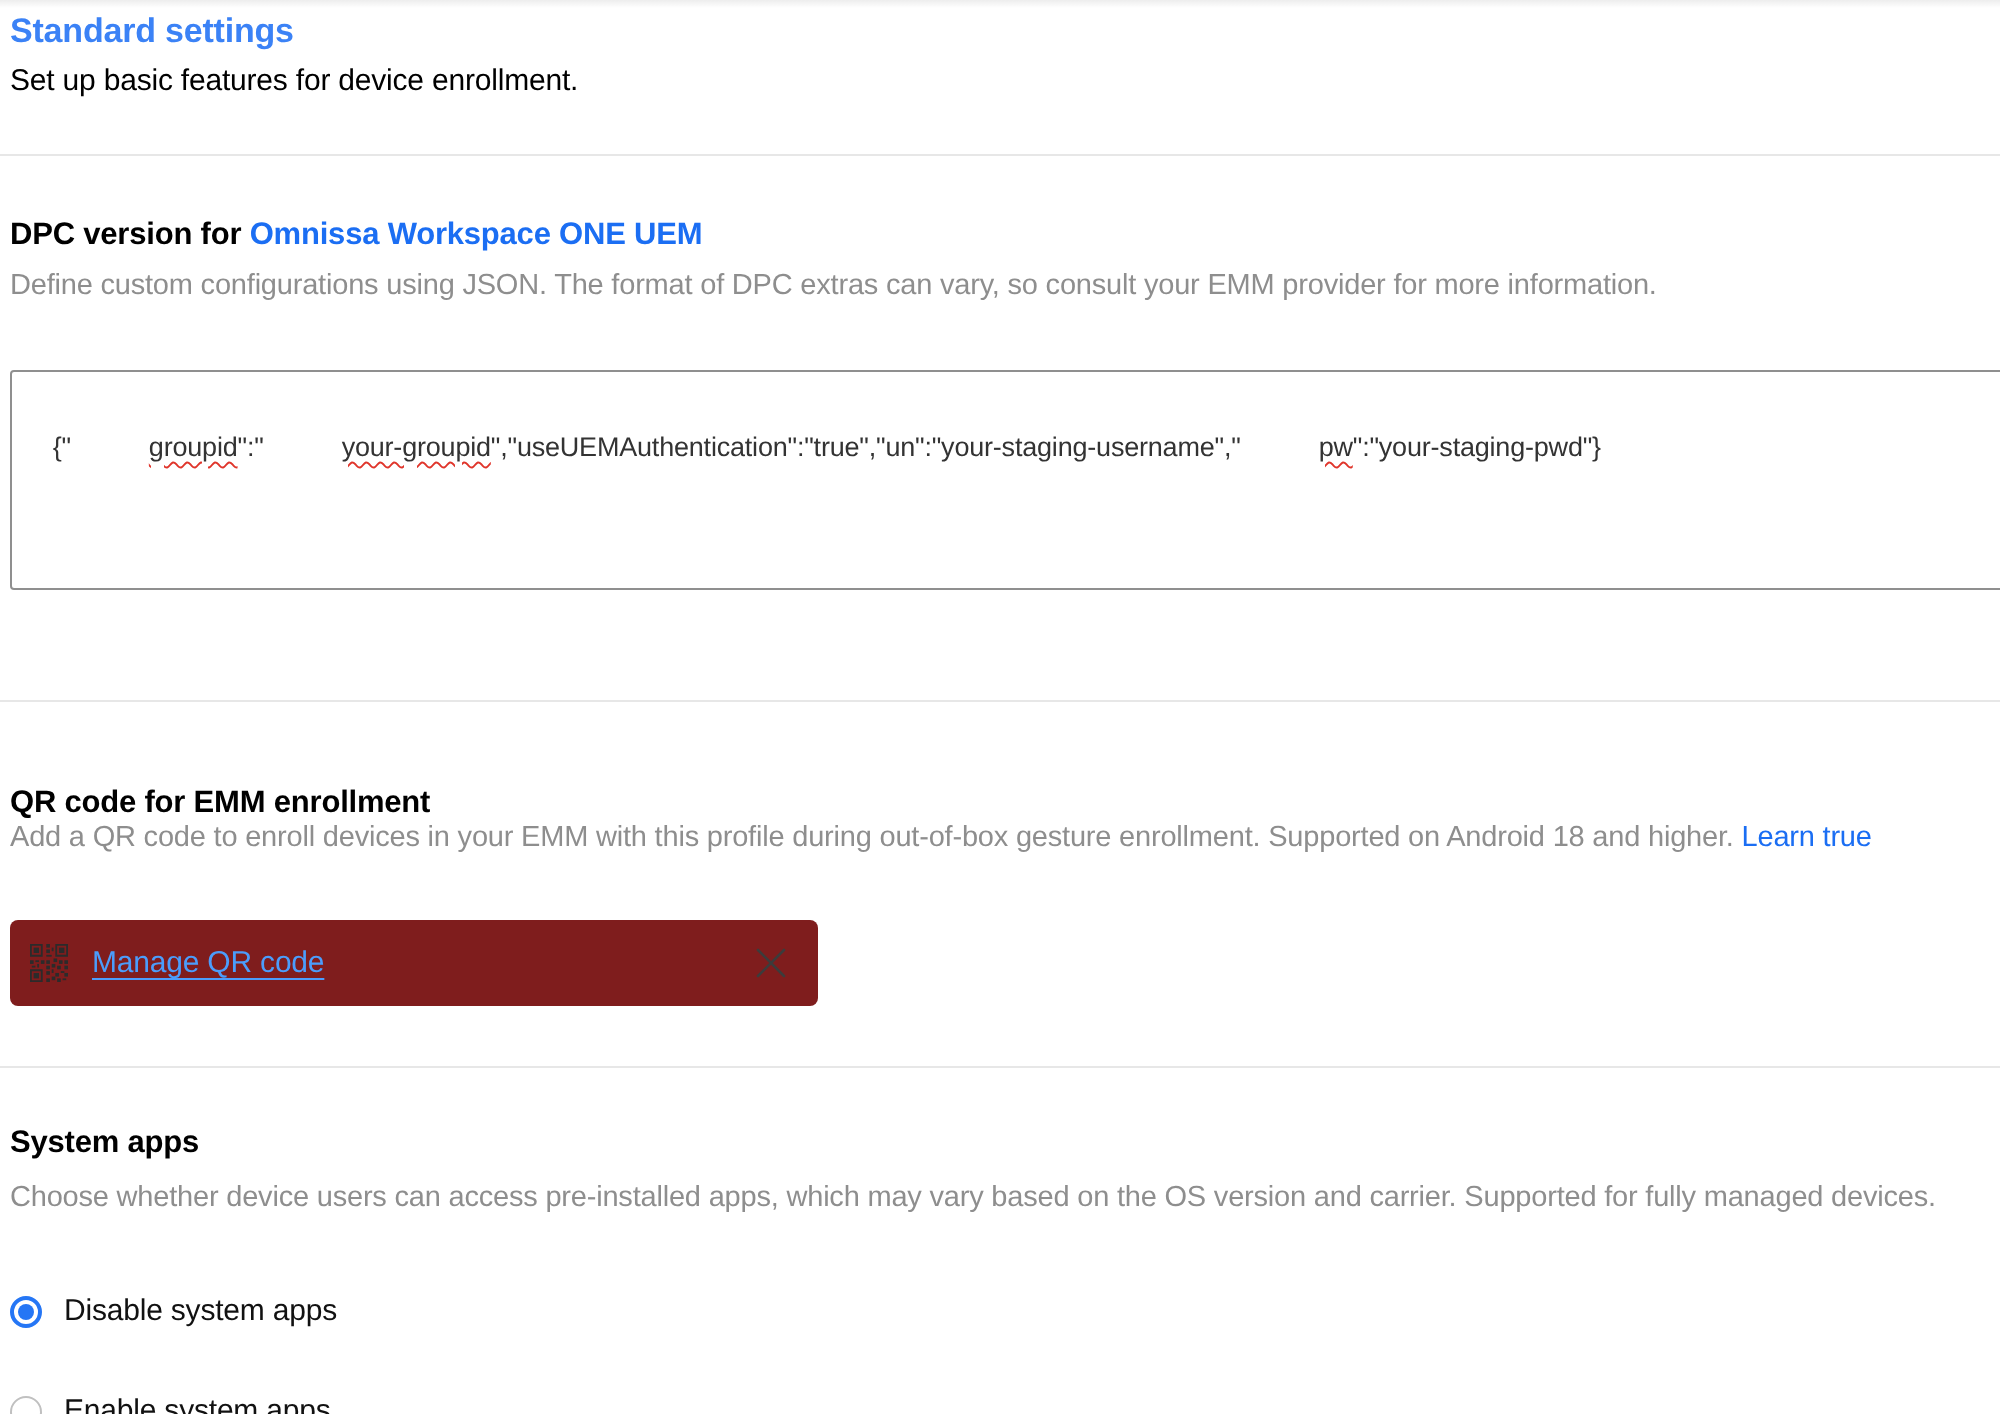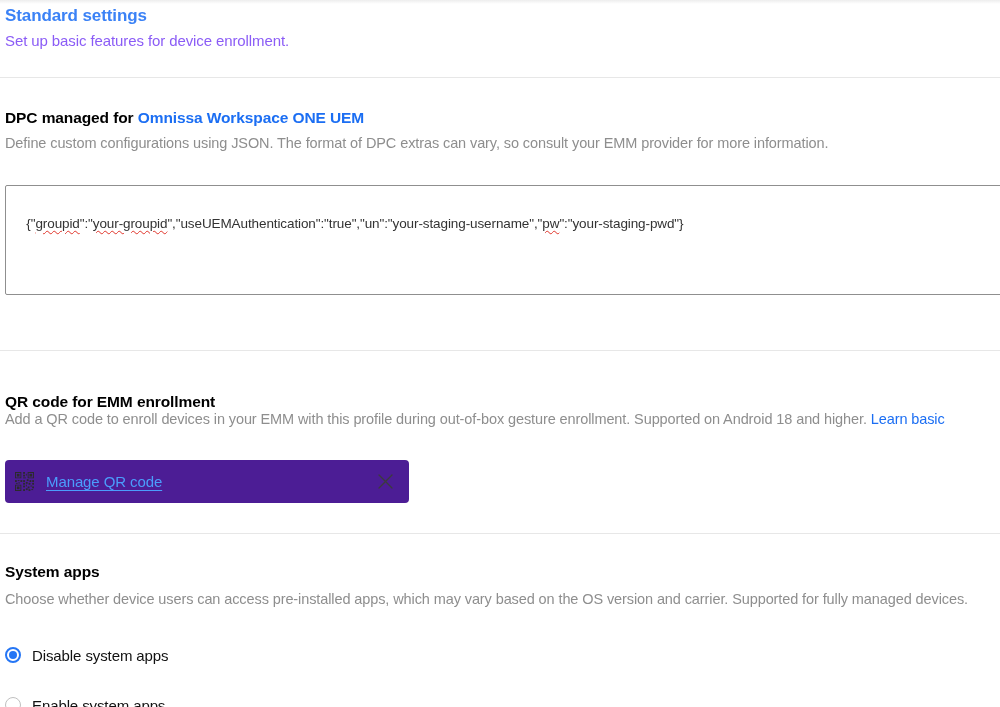--- a/index.html
+++ b/index.html
@@ -18,21 +18,21 @@
   .divider {
     position: absolute; left: 0; width: 1000px; height: 1px;
     background: #e7e7e7;
   }
   .page-title {
     position: absolute; top: 5px; left: 5px;
     font-size: 17px; font-weight: 700; line-height: 21px; color: #3b82f6;
   }
   .page-subtitle {
     position: absolute; top: 31px; left: 5px;
-    font-size: 15px; color: #8b5cf6; line-height: 19px;
+    font-size: 15px; color: #000000; line-height: 19px;
   }
   .section-heading {
     position: absolute; left: 5px;
     font-size: 15.5px; font-weight: 700; color: #000; line-height: 19px;
   }
   .section-desc {
     position: absolute; left: 5px;
     font-size: 14.5px; color: #8e8e8e; line-height: 19px; white-space: nowrap;
   }
   a.emm-link {
@@ -50,43 +50,44 @@
     font-size: 13.5px; color: #333; line-height: 17px;
     white-space: pre; overflow: hidden;
     cursor: text;
   }
   .dpc-textbox .misspelled {
     text-decoration-line: underline;
     text-decoration-style: wavy;
     text-decoration-color: var(--spellcheck-red, #e0352b);
     text-decoration-thickness: 1px;
     text-underline-offset: 2px;
+    margin-left: 39px;
   }
   .qr-box {
     position: absolute; top: 460px; left: 5px;
     width: 404px; height: 43px;
-    background: #4c1d95; border-radius: 4px;
+    background: #7f1d1d; border-radius: 4px;
     display: flex; align-items: center;
     padding: 0 15px 0 10px;
   }
   .qr-box .qr-icon { width: 19px; height: 19px; flex: 0 0 auto; }
   .qr-box a.manage-link {
     margin-left: 12px; margin-right: auto;
     font-size: 15px; color: var(--light-link-blue, #4b9dfc);
     text-decoration: underline; text-underline-offset: 3px;
     cursor: pointer;
   }
   .qr-box .close-btn {
     width: 18px; height: 18px; flex: 0 0 auto;
     background: none; border: none; cursor: pointer; padding: 0;
     display: flex; align-items: center; justify-content: center;
   }
   .radio-row {
     position: absolute; left: 5px;
-    display: flex; gap: 11px;
+    display: flex; align-items: center; gap: 11px;
     height: 17px; cursor: pointer;
   }
   .radio-row .radio {
     width: 16px; height: 16px; border-radius: 50%;
     border: 1.5px solid #c0c0c0; background: #fff;
     position: relative; flex: 0 0 auto;
   }
   .radio-row .radio.selected {
     border: 2px solid var(--radio-selected, #2576f5);
   }
@@ -100,29 +101,29 @@
 </style>
 </head>
 <body>
 
 <div class="top-shadow"></div>
 
 <h1 class="page-title">Standard settings</h1>
 <div class="page-subtitle">Set up basic features for device enrollment.</div>
 <div class="divider" style="top:77px"></div>
 
-<div class="section-heading" style="top:108px"><span>DPC managed for </span><a class="emm-link">Omnissa Workspace ONE UEM</a></div>
+<div class="section-heading" style="top:108px"><span>DPC version for </span><a class="emm-link">Omnissa Workspace ONE UEM</a></div>
 <div class="section-desc" style="top:134px">Define custom configurations using JSON. The format of DPC extras can vary, so consult your EMM provider for more information.</div>
 <div class="dpc-textbox" role="textbox" aria-multiline="true">
   <span><span>{"</span><span class="misspelled">groupid</span><span>":"</span><span class="misspelled">your-groupid</span><span>","useUEMAuthentication":"true","un":"your-staging-username","</span><span class="misspelled">pw</span><span>":"your-staging-pwd"}</span></span>
 </div>
 <div class="divider" style="top:350px"></div>
 
 <div class="section-heading" style="top:392px">QR code for EMM enrollment</div>
-<div class="section-desc" style="top:410px"><span>Add a QR code to enroll devices in your EMM with this profile during out-of-box gesture enrollment. Supported on Android 18 and higher. </span><a class="learn-more">Learn basic</a></div>
+<div class="section-desc" style="top:410px"><span>Add a QR code to enroll devices in your EMM with this profile during out-of-box gesture enrollment. Supported on Android 18 and higher. </span><a class="learn-more">Learn true</a></div>
 
 <div class="qr-box">
   <svg class="qr-icon" viewBox="0 0 21 21" aria-hidden="true">
     <g fill="#2b2b2b">
       <path d="M0 0h7v7H0z M1 1v5h5V1z" fill-rule="evenodd"></path>
       <rect x="2" y="2" width="3" height="3"></rect>
       <path d="M14 0h7v7h-7z M15 1v5h5V1z" fill-rule="evenodd"></path>
       <rect x="16" y="2" width="3" height="3"></rect>
       <path d="M0 14h7v7H0z M1 15v5h5v-5z" fill-rule="evenodd"></path>
       <rect x="2" y="16" width="3" height="3"></rect>

